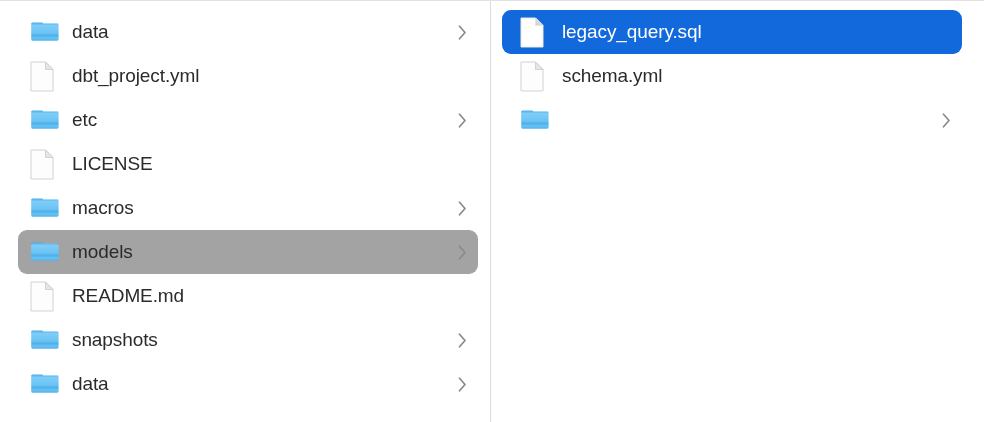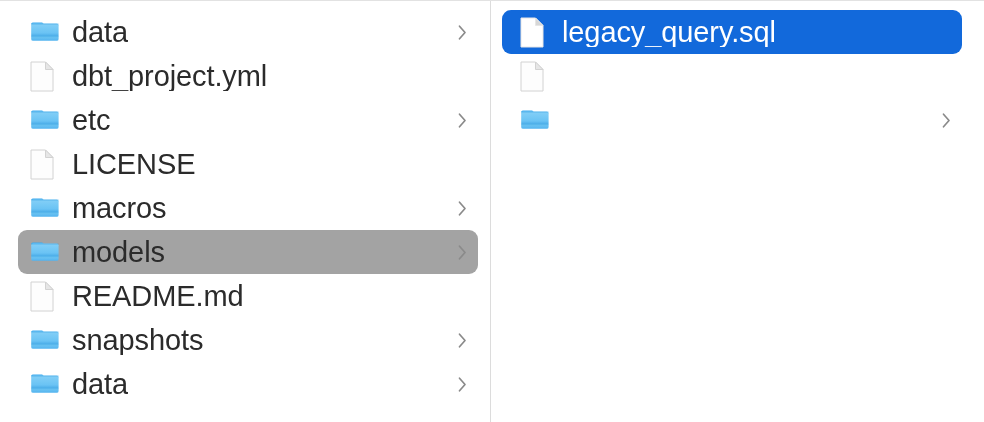--- a/index.html
+++ b/index.html
@@ -67,21 +67,21 @@
     min-width: 30px;
     height: 34px;
     position: relative;
     margin-right: 12px;
     display: flex;
     align-items: center;
     justify-content: flex-start;
   }
 
   .row-label {
-    font-size: 29px;
+    font-size: 19px;
     line-height: 30px;
     color: #2b2b2b;
     letter-spacing: -0.1px;
     white-space: nowrap;
     overflow: hidden;
     text-overflow: ellipsis;
   }
   .row.sel-blue .row-label {
     color: #ffffff;
   }
@@ -326,20 +326,21 @@
         <span class="row-label">legacy_query.sql</span>
         <span class="chevron-spacer"></span>
       </div>
       <div class="row">
         <span class="icon-slot">
           <svg class="icon-svg" width="24" height="31" viewBox="0 0 24 31" xmlns="http://www.w3.org/2000/svg">
             <path d="M1 1 h14.5 L23 8.5 V30 H1 Z" fill="#fdfdfd" stroke="#d2d2d2" stroke-width="1"></path>
             <path d="M15.5 1 L23 8.5 H15.5 Z" fill="#e6e6e6" stroke="#d2d2d2" stroke-width="1" stroke-linejoin="round"></path>
           </svg>
         </span>
+        <span class="row-label">schema.yml</span>
         <span class="chevron-spacer"></span>
       </div>
       <div class="row">
         <span class="icon-slot">
           <svg class="icon-svg" width="30" height="24" viewBox="0 0 30 24" xmlns="http://www.w3.org/2000/svg">
             <defs>
               <linearGradient id="fgTab" x1="0" y1="0" x2="0" y2="1">
                 <stop offset="0" stop-color="#3aa9ef"></stop>
                 <stop offset="1" stop-color="#4fb6f2"></stop>
               </linearGradient>

